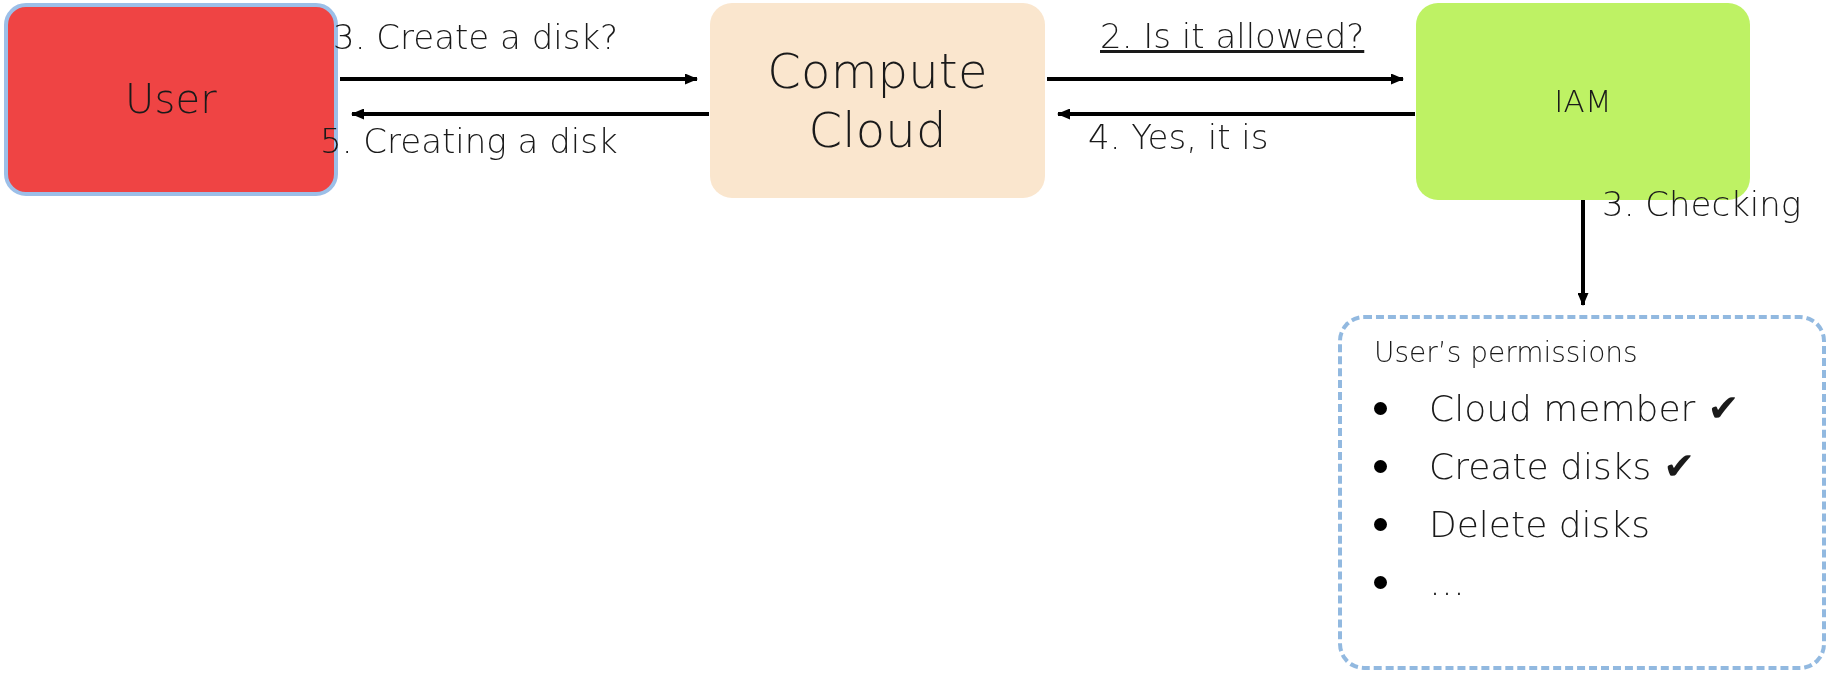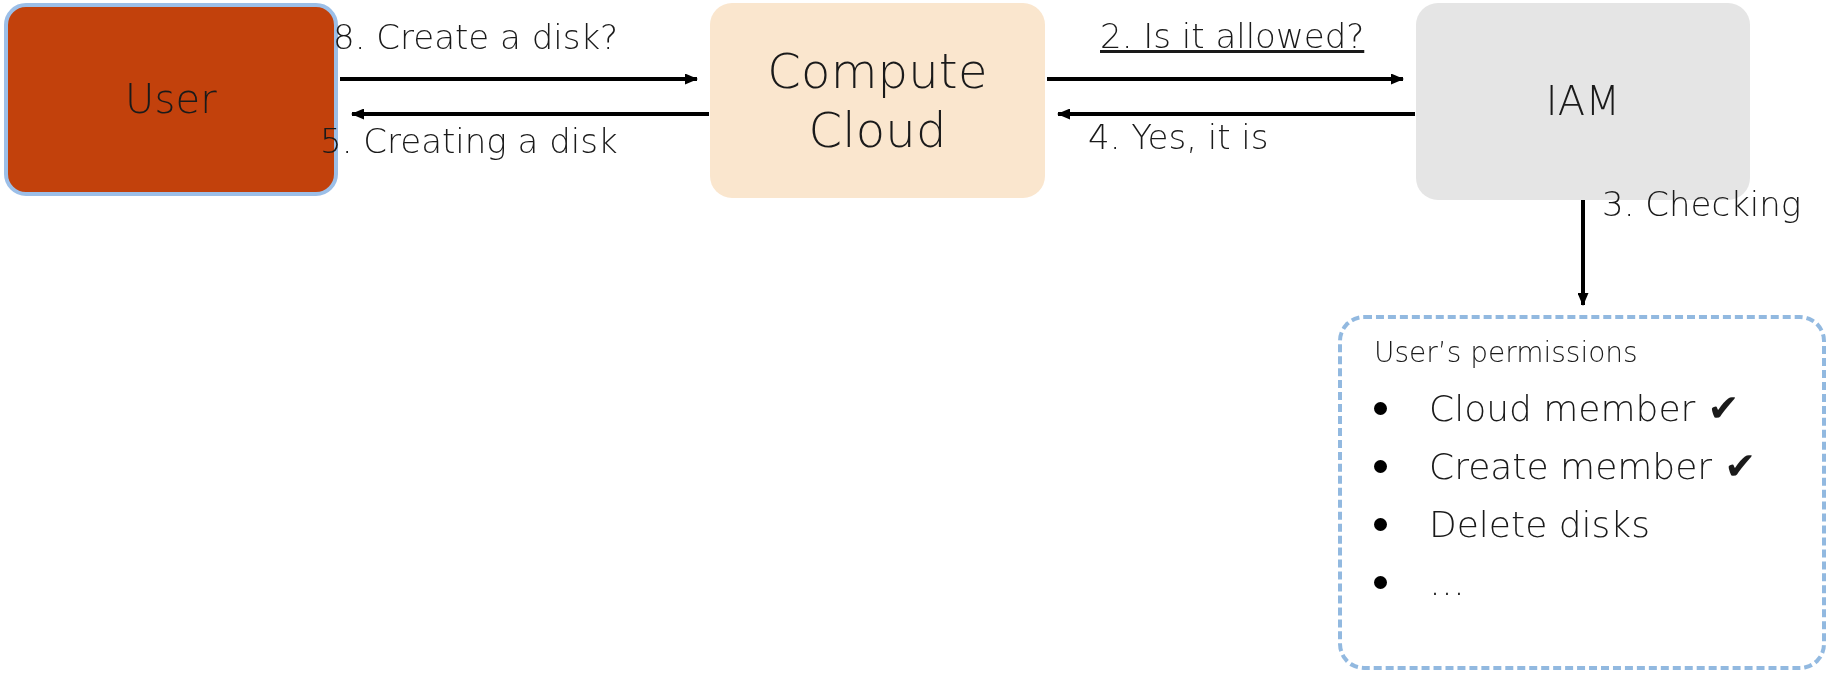--- a/index.html
+++ b/index.html
@@ -32,39 +32,39 @@
   .node-label {
     line-height: 1.22;
     white-space: pre-line;
   }
 
   #node-user {
     left: 4px;
     top: 3px;
     width: 334px;
     height: 193px;
-    background: #c2410c;
+    background: #ef4444;
     border: 4px solid #9CBFE8;
     font-size: 40px;
   }
   #node-compute {
     left: 710px;
     top: 3px;
     width: 335px;
     height: 195px;
     background: #FAE6CE;
     font-size: 48px;
   }
   #node-iam {
     left: 1416px;
     top: 3px;
     width: 334px;
     height: 197px;
-    background: #e5e5e5;
-    font-size: 40px;
+    background: #bef264;
+    font-size: 31px;
   }
 
   
   #perm-box {
     position: absolute;
     left: 1338px;
     top: 315px;
     width: 488px;
     height: 355px;
     box-sizing: border-box;
@@ -178,37 +178,37 @@
 
   <div class="node" id="node-compute">
     <span class="node-label">Compute
 Cloud</span>
   </div>
 
   <div class="node" id="node-iam">
     <span class="node-label">IAM</span>
   </div>
 
-  <div class="arrow-label" id="lbl-1">8. Create a disk?</div>
+  <div class="arrow-label" id="lbl-1">3. Create a disk?</div>
   <div class="arrow-label" id="lbl-5">5. Creating a disk</div>
   <div class="arrow-label" id="lbl-2">2. Is it allowed?</div>
   <div class="arrow-label" id="lbl-4">4. Yes, it is</div>
   <div class="arrow-label" id="lbl-3">3. Checking</div>
 
   <div id="perm-box">
     <div id="perm-title">User’s permissions</div>
     <ul id="perm-list">
       <li>
         <span class="bullet"></span>
         <span class="p-text">Cloud member</span>
         <span class="p-check">✔</span>
       </li>
       <li>
         <span class="bullet"></span>
-        <span class="p-text">Create member</span>
+        <span class="p-text">Create disks</span>
         <span class="p-check">✔</span>
       </li>
       <li>
         <span class="bullet"></span>
         <span class="p-text">Delete disks</span>
         <span class="p-check"></span>
       </li>
       <li>
         <span class="bullet"></span>
         <span class="p-text">…</span>

